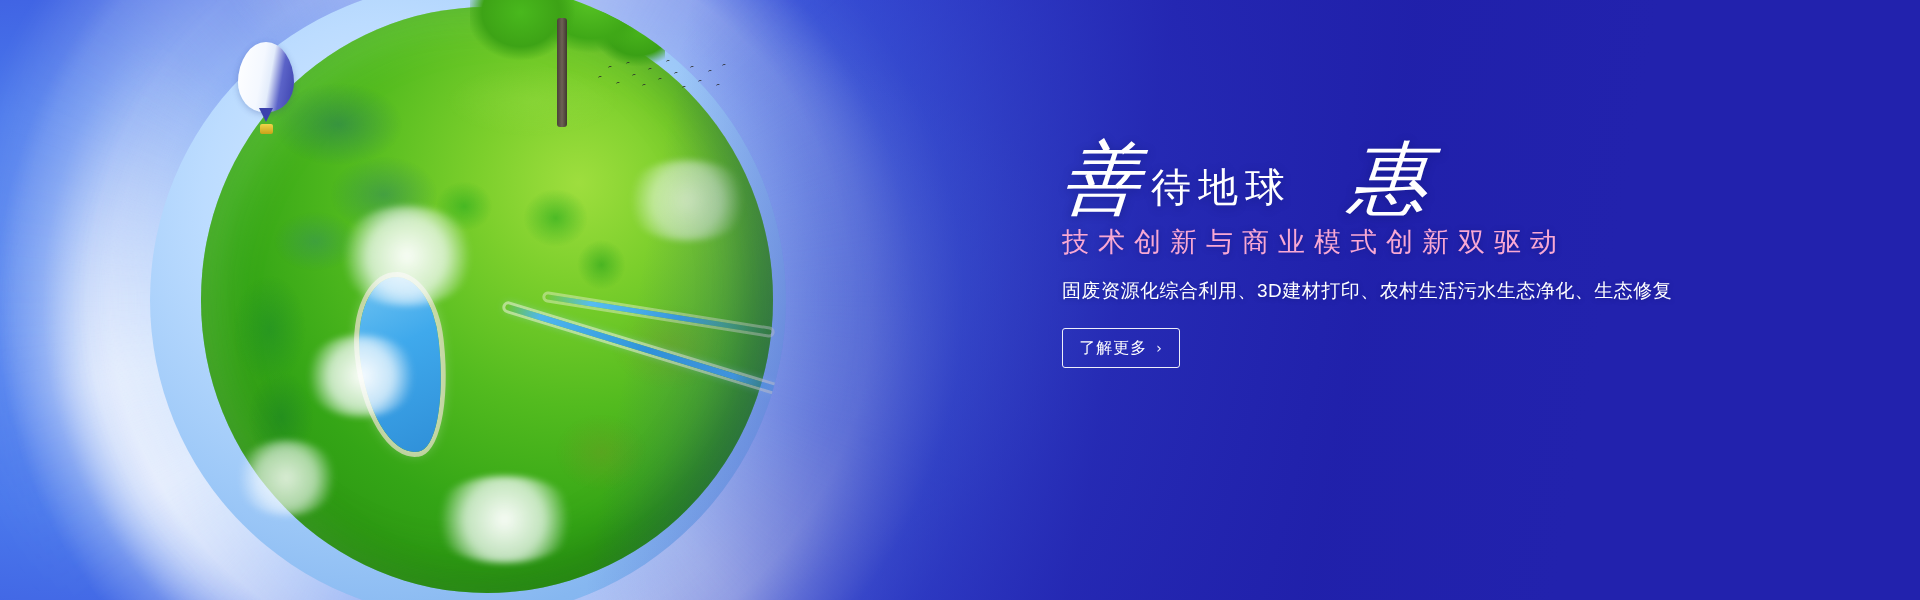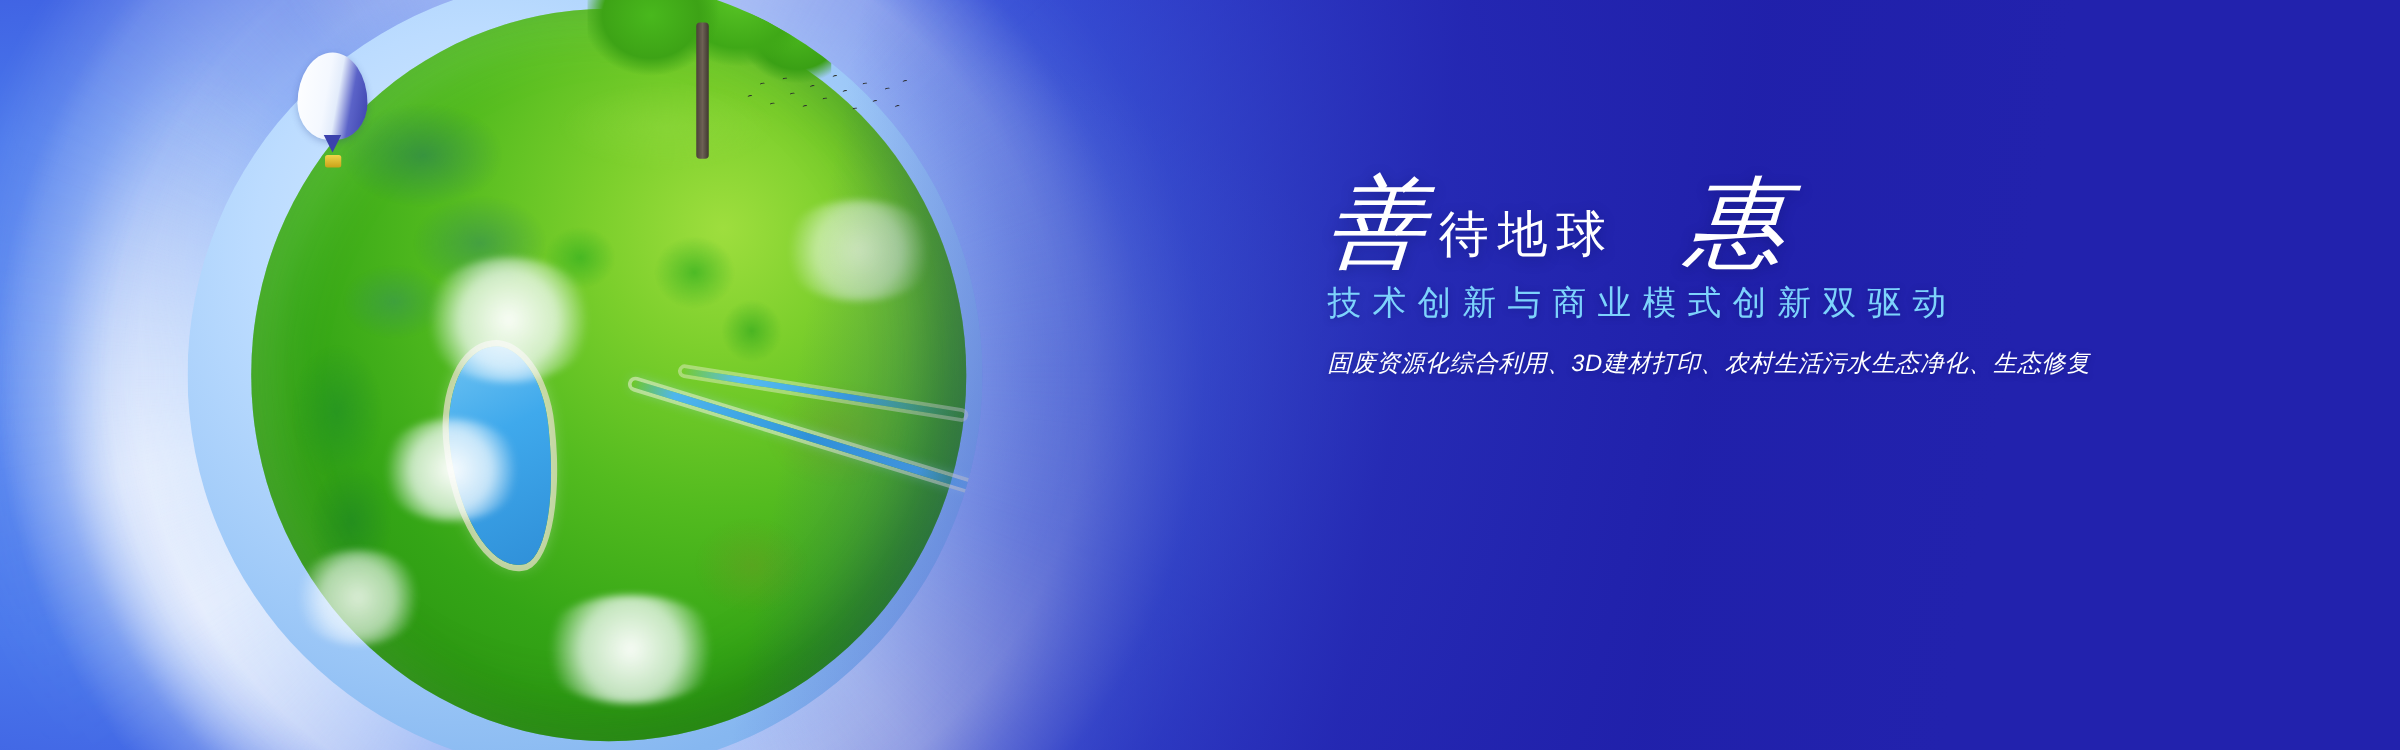--- a/index.html
+++ b/index.html
@@ -240,35 +240,34 @@
     font-family:Liberation Sans, sans-serif;
     font-size:40px; line-height:1.0;
     font-weight:400;
     letter-spacing:7px;
     margin-left:10px;
     position:relative; top:-4px;text-align:right;
   }
   .hl-gap { display:inline-block; width:58px; }
 
   .subtitle {
-    color:#7dd3fc;
+    color:#f9a8d4;
     font-size:27px;
     letter-spacing:9px;
     margin-top:1px;
     white-space:nowrap;
     text-shadow:0 1px 6px rgba(10,18,90,0.35);
   }
   .desc {
     color:#ffffff;
     font-size:19px;
     letter-spacing:0.5px;
     margin-top:18px;
     white-space:nowrap;
     text-shadow:0 1px 5px rgba(10,18,90,0.35);
-    font-style:italic;
   }
   .cta {
     display:inline-flex;
     align-items:center; justify-content:center;
     gap:9px;
     margin-top:24px;
     width:118px; height:40px;
     border:1px solid rgba(255,255,255,0.92);
     border-radius:3px;
     color:#ffffff;
@@ -364,15 +363,19 @@
       <span class="hl-big">善</span>
       <span class="hl-small">待地球</span>
       <span class="hl-gap"></span>
       <span class="hl-big">惠</span>
     </div>
 
     <div class="subtitle">技术创新与商业模式创新双驱动</div>
 
     <div class="desc">固废资源化综合利用、3D建材打印、农村生活污水生态净化、生态修复</div>
 
+    <div class="cta">
+      <span>了解更多</span>
+      <span class="chev">›</span>
+    </div>
 
   </div>
 </div>
 
 </body></html>

